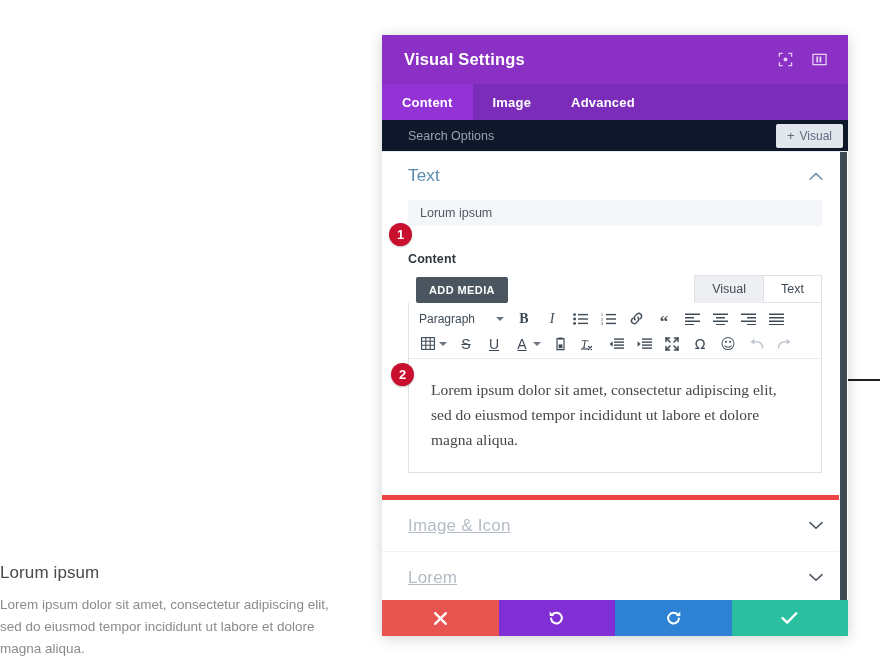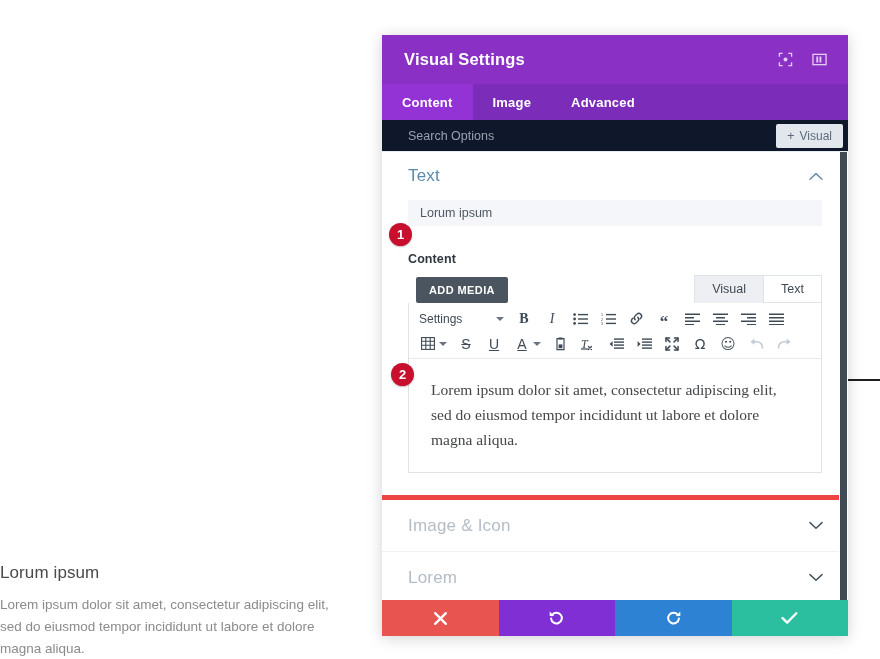--- a/index.html
+++ b/index.html
@@ -106,21 +106,21 @@
   
   .section-open { border-bottom: 5px solid #ef4444; }
   .section-head {
     height: 48px; display:flex; align-items:center;
     padding: 0 24px 0 26px; cursor:pointer;
   }
   .section-head .name {
     flex:1 1 auto; font-size: 17px; color:#5a8cb0; font-weight:400;
     letter-spacing:.2px;
   }
-  .section-head.collapsed .name { color:#b4bcc6; }
+  .section-head.collapsed .name { color:#b4bcc6;text-decoration:underline; }
   .chev { width:16px; height:16px; display:flex; align-items:center; justify-content:center; }
 
   .section-content { padding: 0 26px 22px 26px; }
 
   .field-label {
     font-size: 12.5px; color:#2d3740; font-weight:bold;
     margin: 4px 0 9px 0; letter-spacing:.1px;
   }
   .text-input {
     width:100%; height:26px; background:#F4F6F9; border:0; outline:none;
@@ -286,21 +286,21 @@
                 <div class="vt-tab active">Visual</div>
                 <div class="vt-tab inactive">Text</div>
               </div>
             </div>
 
             <div class="editor">
               <div class="tb-rows">
 
                 <div class="tb-row">
                   <div class="tb-para">
-                    <span>Settings</span>
+                    <span>Paragraph</span>
                     <span class="caret"></span>
                   </div>
 
                   <div class="tb-btn" style="font-weight:bold;font-size:14px;font-family:'Liberation Serif',serif;">B</div>
                   <div class="tb-btn" style="font-style:italic;font-size:14px;font-family:'Liberation Serif',serif;">I</div>
 
                   <div class="tb-btn">
                     <svg width="15" height="12" viewBox="0 0 15 12">
                       <g fill="#3f4a55">
                           <circle cx="1.6" cy="1.6" r="1.4"></circle>

